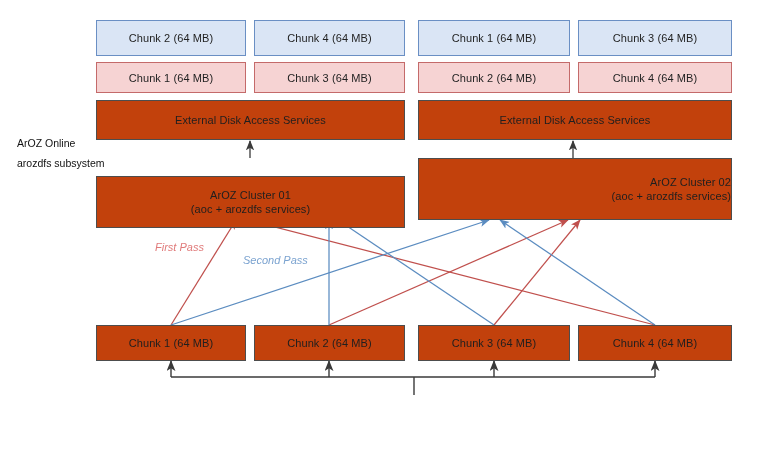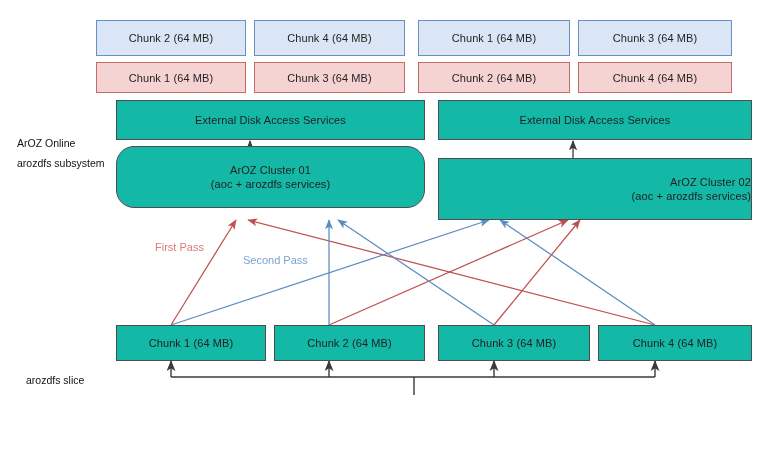--- a/index.html
+++ b/index.html
@@ -20,38 +20,39 @@
     align-items:center;
     justify-content:center;
     text-align:center;
     font-size:11px;
     line-height:14px;
     letter-spacing:0.1px;
     color:#1f1f1f;
   }
   .box-blue{ background:#dae5f5; border:1.4px solid #6a8fc4; }
   .box-red { background:#f6d3d3; border:1.4px solid #c46a6a; }
-  .box-white{ background:#14b8a6; border:1.6px solid #4d4d4d;margin-left:20px; }
+  .box-white{ background:#c2410c; border:1.6px solid #4d4d4d; }
   .box-green{ background:#dcead0; border:1.4px solid #8fb573; }
 
   .twoline{flex-direction:column;}
 
   .side-label{
     position:absolute;
     font-size:10.5px;
     line-height:20px;
     color:#111;
     white-space:pre-line;
     text-align:left;
   }
   .pass-label{
     position:absolute;
     font-size:11px;
     font-weight:400;
     white-space:nowrap;
+    font-style:italic;
   }
   svg.wires{position:absolute;left:0;top:0;width:764px;height:449px;overflow:visible;}
 </style>
 </head>
 <body>
 
 <div id="stage">
 
   <svg class="wires" viewBox="0 0 764 449" xmlns="http://www.w3.org/2000/svg">
     <defs>
@@ -121,21 +122,21 @@
     <span>Chunk 4 (64 MB)</span>
   </div>
 
   <div class="box box-white" style="left:96px;top:100px;width:309px;height:40px;">
     <span>External Disk Access Services</span>
   </div>
   <div class="box box-white" style="left:418px;top:100px;width:314px;height:40px;">
     <span>External Disk Access Services</span>
   </div>
 
-  <div class="box box-white twoline" style="left:96px;top:146px;width:309px;height:62px;border-radius:18px;">
+  <div class="box box-white twoline" style="left:96px;top:176px;width:309px;height:52px;">
     <span>ArOZ Cluster 01</span>
     <span>(aoc + arozdfs services)</span>
   </div>
   <div class="box box-white twoline" style="left:418px;top:158px;width:314px;height:62px;align-items:flex-end;">
     <span>ArOZ Cluster 02</span>
     <span>(aoc + arozdfs services)</span>
   </div>
 
   <div class="box box-white" style="left:96px;top:325px;width:150px;height:36px;">
     <span>Chunk 1 (64 MB)</span>
@@ -146,18 +147,17 @@
   <div class="box box-white" style="left:418px;top:325px;width:152px;height:36px;">
     <span>Chunk 3 (64 MB)</span>
   </div>
   <div class="box box-white" style="left:578px;top:325px;width:154px;height:36px;">
     <span>Chunk 4 (64 MB)</span>
   </div>
 
 
   <div class="side-label" style="left:17px;top:133px;width:105px;">ArOZ Online
 arozdfs subsystem</div>
-  <div class="side-label" style="left:26px;top:370px;width:110px;">arozdfs slice</div>
 
   <div class="pass-label" style="left:155px;top:241px;color:#e07a7a;">First Pass</div>
   <div class="pass-label" style="left:243px;top:254px;color:#7ba3d0;">Second Pass</div>
 
 </div>
 
 </body></html>

